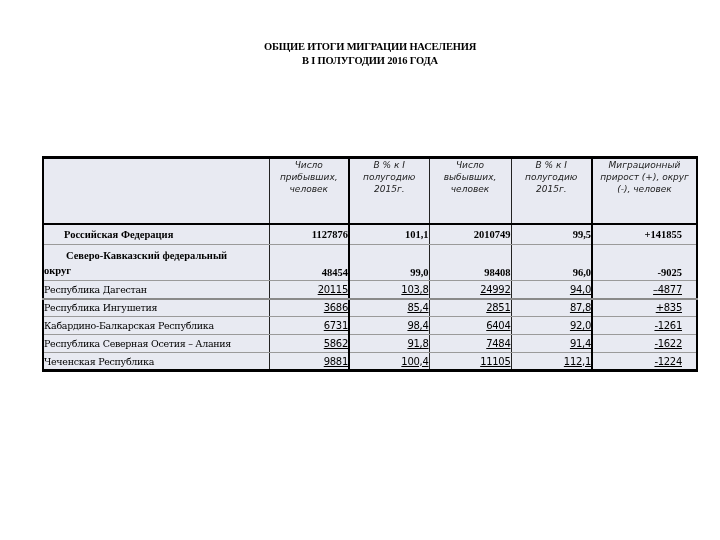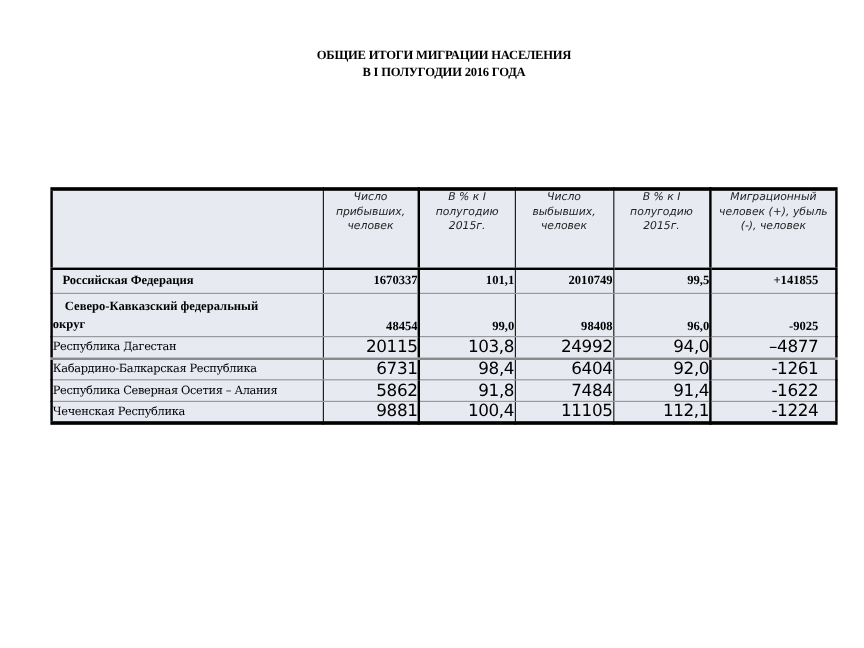--- a/index.html
+++ b/index.html
@@ -32,26 +32,26 @@
   td.thick-left { border-left: 2.5px solid #000 !important; }
   tr.header-row { height: 66px; }
   tr.rf-row { height: 21px; }
   tr.fd-row { height: 36px; }
   tr.sub-row { height: 18px; }
   tr.thick-bottom td { border-bottom: 2.5px solid #8a8a8a; }
   td.name { text-align: left; padding-left: 14px; }
   td.num { text-align: right; padding-right: 16px; }
   td.num.last { padding-right: 14px; }
   .bold { font-weight: bold; }
-  tr.rf-row td.name { padding-left: 8px; }
+  tr.rf-row td.name { padding-left: 20px; }
   tr.fd-row td { vertical-align: bottom; padding-bottom: 2px; }
   tr.fd-row td.name { white-space: normal; padding-left: 0; line-height: 15px; }
-  .fd-line1 { padding-left: 10px; display: block; }
+  .fd-line1 { padding-left: 22px; display: block; }
   tr.sub-row td { font-family: "DejaVu Serif", serif; font-size: 9.5px; letter-spacing: -0.3px; }
-  tr.sub-row td.num { font-family: "DejaVu Sans", sans-serif; font-size: 14px; }
+  tr.sub-row td.num { font-family: "DejaVu Sans", sans-serif; font-size: 10px; text-decoration: underline; }
 </style>
 </head>
 <body>
 
 <div class="title">
   <div>ОБЩИЕ ИТОГИ МИГРАЦИИ НАСЕЛЕНИЯ</div>
   <div>В I ПОЛУГОДИИ 2016 ГОДА</div>
 </div>
 
 <table class="grid">
@@ -63,26 +63,26 @@
       <col style="width:81px">
       <col style="width:105px">
   </colgroup>
   <tbody>
       <tr class="header-row">
     <th></th>
     <th>Число прибывших, человек</th>
     <th class="thick-left">В % к I полугодию 2015г.</th>
     <th>Число выбывших, человек</th>
     <th>В % к I полугодию 2015г.</th>
-    <th class="thick-left">Миграционный человек (+), убыль (-), человек</th>
+    <th class="thick-left">Миграционный прирост (+), округ (-), человек</th>
   </tr>
 
   <tr class="rf-row bold">
     <td class="name bold">Российская Федерация</td>
-    <td class="num bold">1670337</td>
+    <td class="num bold">1127876</td>
     <td class="num bold thick-left">101,1</td>
     <td class="num bold">2010749</td>
     <td class="num bold">99,5</td>
     <td class="num bold last thick-left">+141855</td>
   </tr>
 
   <tr class="fd-row bold">
     <td class="name bold">
       <span class="fd-line1">Северо-Кавказский федеральный</span>
       <span>округ</span>
@@ -96,20 +96,28 @@
 
   <tr class="sub-row thick-bottom">
     <td class="name">Республика Дагестан</td>
     <td class="num">20115</td>
     <td class="num thick-left">103,8</td>
     <td class="num">24992</td>
     <td class="num">94,0</td>
     <td class="num last thick-left">–4877</td>
   </tr>
 
+  <tr class="sub-row">
+    <td class="name">Республика Ингушетия</td>
+    <td class="num">3686</td>
+    <td class="num thick-left">85,4</td>
+    <td class="num">2851</td>
+    <td class="num">87,8</td>
+    <td class="num last thick-left">+835</td>
+  </tr>
 
   <tr class="sub-row">
     <td class="name">Кабардино-Балкарская Республика</td>
     <td class="num">6731</td>
     <td class="num thick-left">98,4</td>
     <td class="num">6404</td>
     <td class="num">92,0</td>
     <td class="num last thick-left">-1261</td>
   </tr>
 

